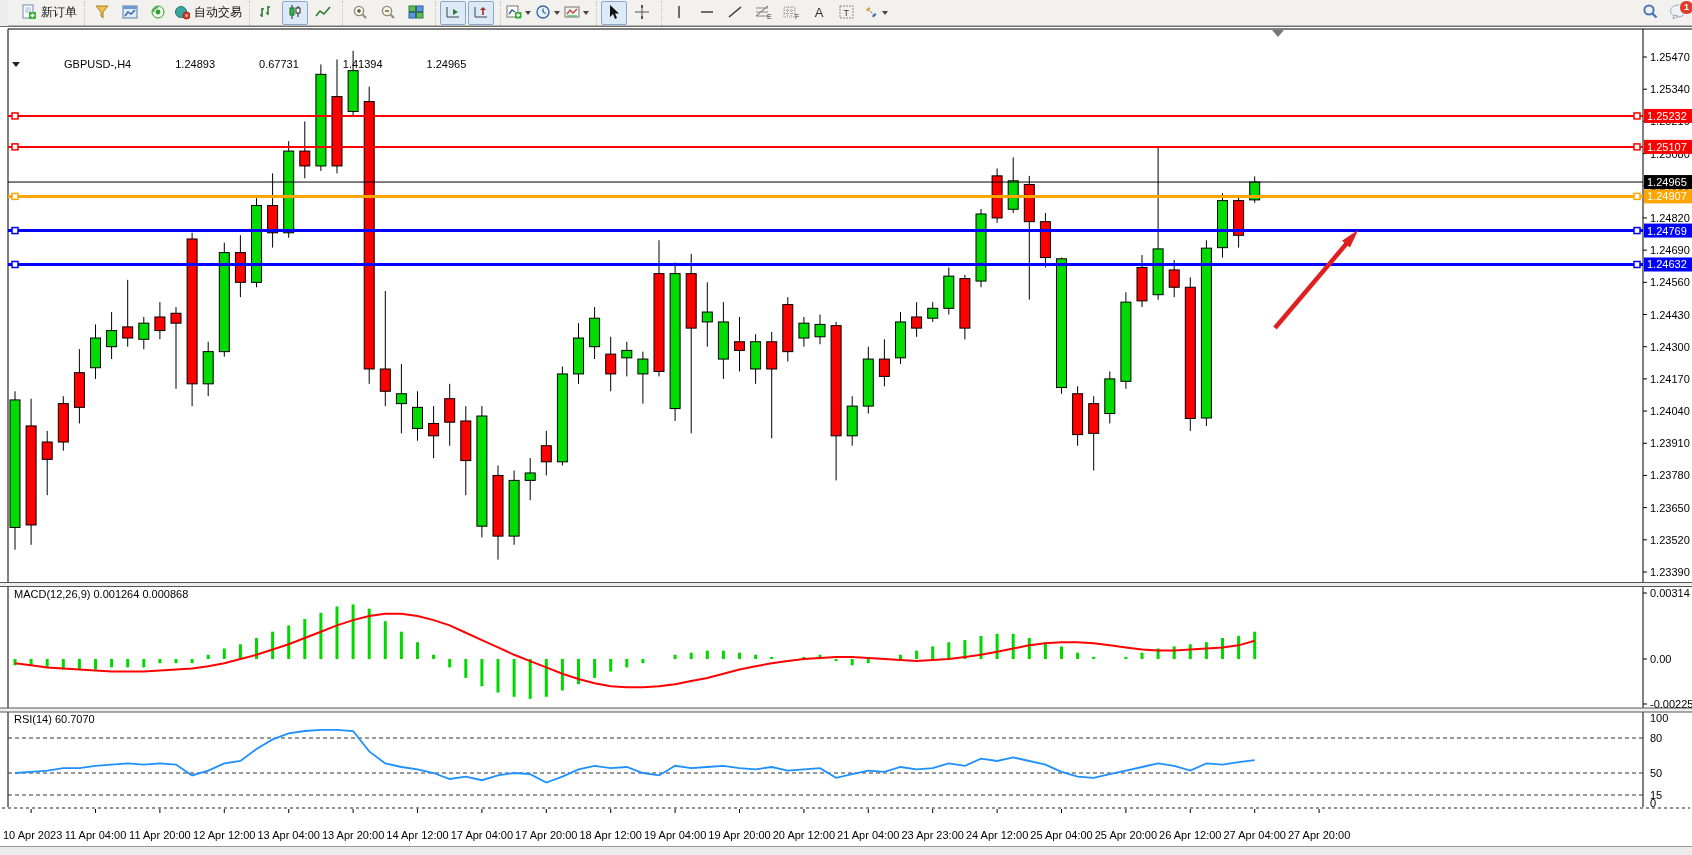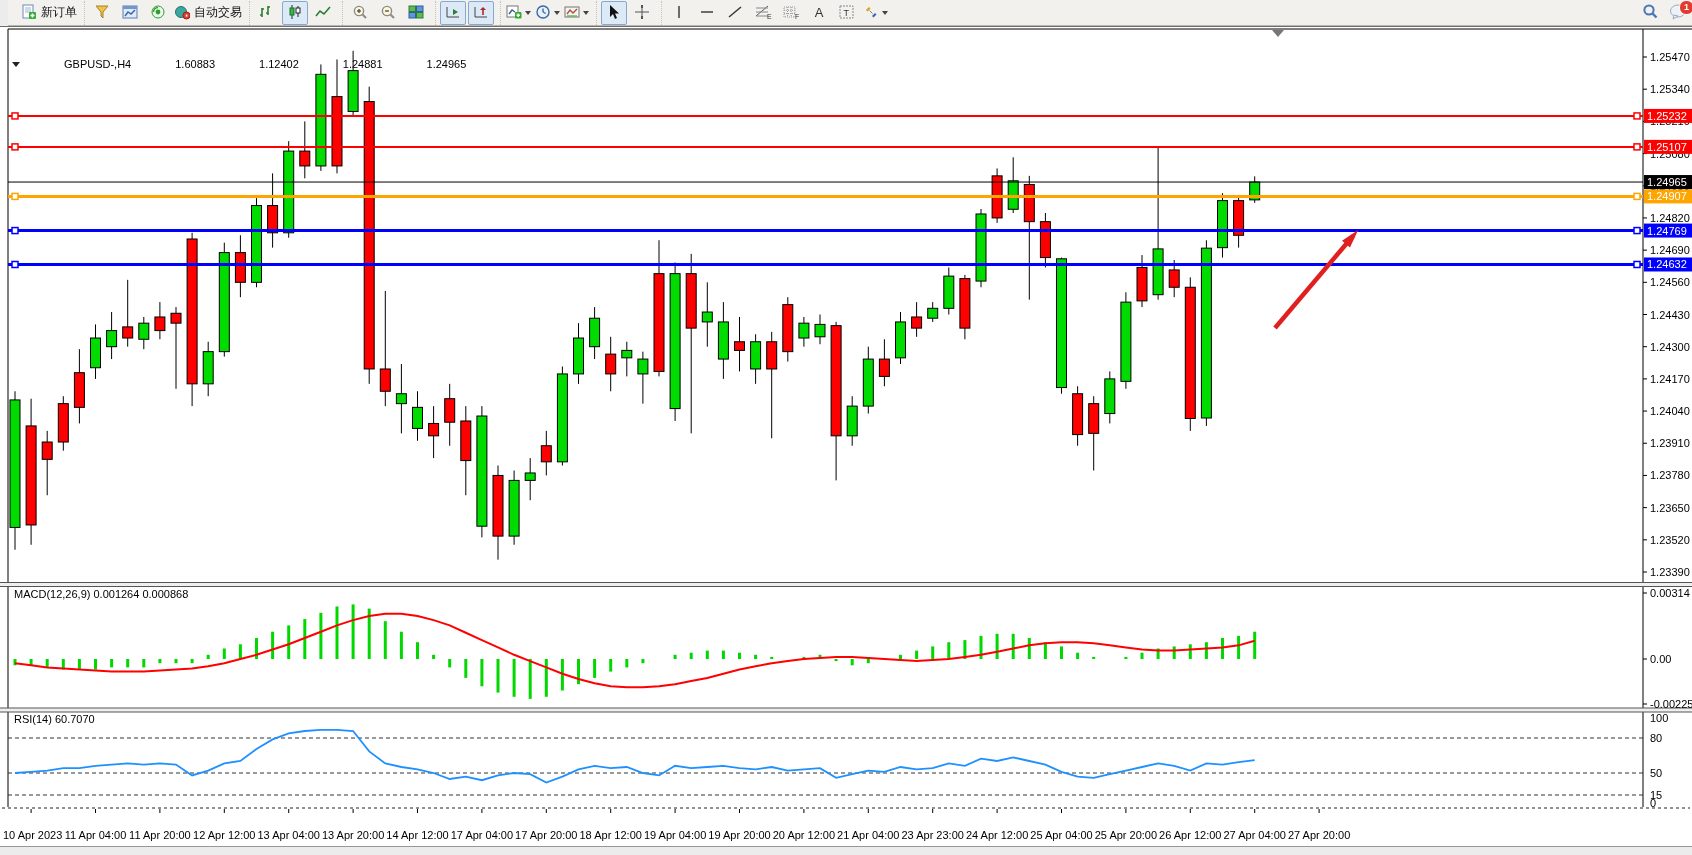--- a/index.html
+++ b/index.html
@@ -257,23 +257,23 @@
           </svg></span>
       <span class="badge">1</span>
     </div>
   </div>
 </div>
 
 <div class="chartwin">
   <div class="charttitle">
     <span class="tri"></span>
     <span>GBPUSD-,H4</span>
-    <span>1.60883</span>
-    <span>1.12402</span>
-    <span>1.24881</span>
+    <span>1.24893</span>
+    <span>0.67731</span>
+    <span>1.41394</span>
     <span>1.24965</span>
   </div>
   <svg id="chart" style="position:absolute;left:0;top:0;" width="1692" height="821" viewBox="0 26 1692 821">
       <line x1="8" y1="28" x2="1692" y2="28" stroke="#000" stroke-width="1"></line>
       <line x1="8" y1="28" x2="8" y2="806" stroke="#000"></line>
       <line x1="1643" y1="28" x2="1643" y2="806" stroke="#000"></line>
       <rect x="0" y="581.5" width="1692" height="4" fill="#efefef"></rect>
       <line x1="0" y1="581.5" x2="1692" y2="581.5" stroke="#555"></line>
       <line x1="0" y1="585.5" x2="1692" y2="585.5" stroke="#555"></line>
       <rect x="0" y="707" width="1692" height="4" fill="#efefef"></rect>

